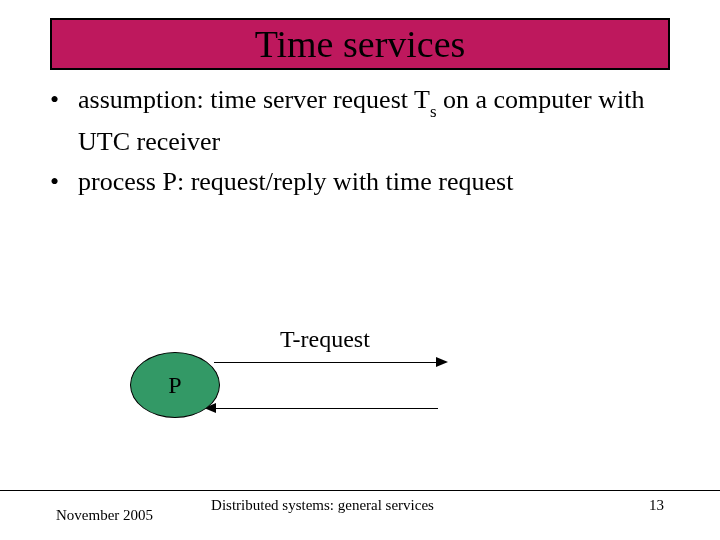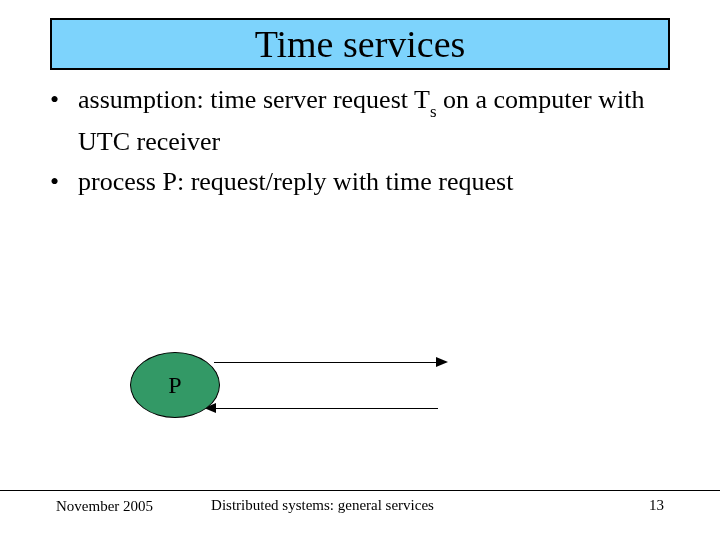--- a/index.html
+++ b/index.html
@@ -6,21 +6,21 @@
   body {
     margin: 0;
     padding: 0;
     width: 720px;
     height: 540px;
     font-family: "Times New Roman", Times, serif;
     background: #fff;
     position: relative;
   }
   .title-block {
-    background: #7dd3fc;
+    background: #be185d;
     border: 2px solid #000;
     margin: 18px 50px 0 50px;
     padding: 4px 0 2px 0;
     text-align: center;
   }
   .title {
     font-size: 38px;
     line-height: 1.1;
   }
   .subtitle {
@@ -90,21 +90,21 @@
     position: absolute;
     left: 0;
     bottom: 22px;
     width: 720px;
     height: 28px;
     border-top: 1px solid #000;
   }
   .foot-left {
     position: absolute;
     left: 56px;
-    top: 7px;
+    top: 16px;
     font-size: 15px;
   }
   .foot-center {
     position: absolute;
     left: 0;
     width: 645px;
     top: 6px;
     text-align: center;
     font-size: 15px;
   }
@@ -134,20 +134,21 @@
     <div class="txt">
       <span>process P: request/reply with time request</span>
     </div>
   </div>
 </div>
 
 <div class="diagram">
 
   <div class="arrow-line" style="left:214px; top:62px; width:222px;"></div>
   <div class="arrow-head" style="left:436px; top:57px; border-left:12px solid #000;"></div>
+  <div class="label" style="left:230px; top:26px; width:190px;">T-request</div>
 
   <div class="arrow-line" style="left:216px; top:108px; width:222px;"></div>
   <div class="arrow-head" style="left:204px; top:103px; border-right:12px solid #000;"></div>
 
   <div class="node left">
     <span>P</span>
   </div>
 </div>
 
 <div class="footer">

